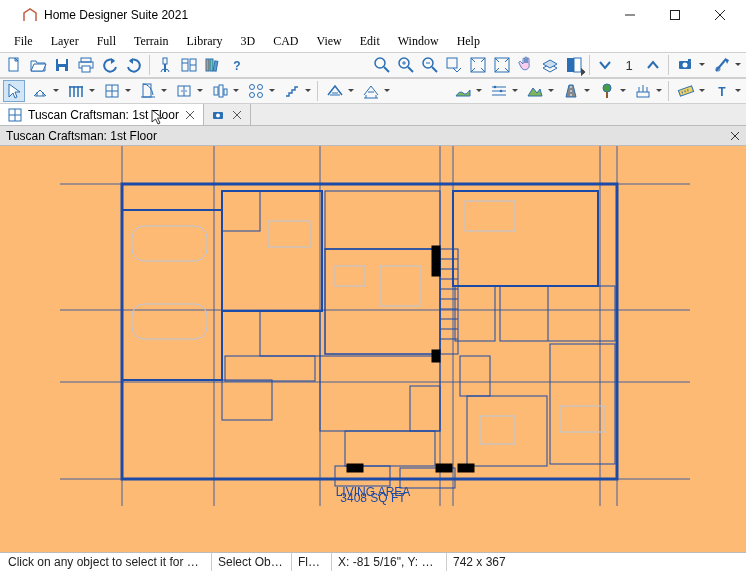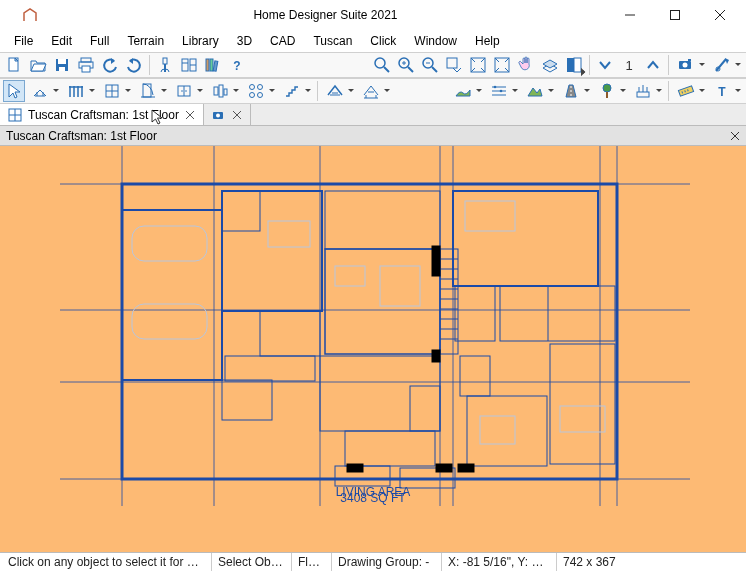--- a/index.html
+++ b/index.html
@@ -1,24 +1,24 @@
 <!DOCTYPE html>
 <html><head>
 <meta charset="utf-8">
 <style>
 * { margin: 0; padding: 0; box-sizing: border-box; font-family: "Segoe UI", Tahoma, sans-serif; font-size: 12px; }
 html, body { width: 746px; height: 578px; background: #fff; overflow: hidden; }
-.title-bar { height: 30px; display: flex; align-items: center; padding: 0 4px 0 22px; text-align: center; }
+.title-bar { height: 30px; display: flex; align-items: center; padding: 0 4px 0 22px; }
 .title-bar .logo { width: 16px; height: 16px; margin-right: 6px; }
 .title-bar .title { flex: 1; font-size: 12px; }
 .win-btns { display: flex; height: 30px; }
 .win-btn { width: 45px; height: 30px; display: flex; align-items: center; justify-content: center; cursor: default; }
 .win-btn svg { width: 12px; height: 12px; }
 .menu-bar { height: 22px; padding: 0 6px; display: flex; align-items: center; gap: 2px; }
-.menu-item { padding: 2px 8px; cursor: default; }
+.menu-item { padding: 2px 8px; cursor: default; font-family: Liberation Serif, serif; }
 .toolbar-row { height: 26px; border-top: 1px solid #d0d0d0; border-bottom: 1px solid #d0d0d0; display: flex; align-items: center; padding: 0 2px; background: #f8f8f8; }
 .tb-btn { position: relative; width: 22px; height: 22px; display: flex; align-items: center; justify-content: center; margin: 0 1px; cursor: default; }
 .tb-btn.mini-drop::after { content: ""; position: absolute; right: 1px; bottom: 1px; border: 3px solid transparent; border-top-color: #444; border-right-color: #444; transform: rotate(45deg); width: 0; height: 0; }
 .tb-btn.drop { width: 34px; padding-right: 8px; }
 .tb-btn.drop::after { content: ""; position: absolute; right: 2px; top: 9px; border: 3px solid transparent; border-top-color: #444; }
 .tb-btn svg { width: 18px; height: 18px; }
 .tb-sep { width: 1px; height: 20px; background: #ccc; margin: 0 3px; }
 .spacer { flex: 1; }
 .tabs { height: 22px; display: flex; align-items: stretch; background: #ececec; border-bottom: 1px solid #bbb; }
 .tab { display: flex; align-items: center; padding: 0 8px; gap: 6px; border-right: 1px solid #bbb; background: #fff; cursor: default; }
@@ -57,28 +57,28 @@
         <svg viewBox="0 0 12 12">
           <line x1="1" y1="1" x2="11" y2="11" stroke="#222" stroke-width="1"></line>
           <line x1="11" y1="1" x2="1" y2="11" stroke="#222" stroke-width="1"></line>
         </svg>
       </div>
   </div>
 </div>
 
 <div class="menu-bar">
   <span class="menu-item">File</span>
-  <span class="menu-item">Edit</span>
+  <span class="menu-item">Layer</span>
   <span class="menu-item">Full</span>
   <span class="menu-item">Terrain</span>
   <span class="menu-item">Library</span>
   <span class="menu-item">3D</span>
   <span class="menu-item">CAD</span>
-  <span class="menu-item">Tuscan</span>
-  <span class="menu-item">Click</span>
+  <span class="menu-item">View</span>
+  <span class="menu-item">Edit</span>
   <span class="menu-item">Window</span>
   <span class="menu-item">Help</span>
 </div>
 
 <div class="toolbar-row">
   <div class="tb-btn">
       <svg viewBox="0 0 18 18">
         <rect x="4" y="2" width="9" height="13" fill="#fff" stroke="#2a6fb5"></rect>
         <path d="M10 2 L13 5 L10 5 Z" fill="#bcd6ef" stroke="#2a6fb5"></path>
       </svg>
@@ -498,16 +498,15 @@
 
   <text x="373" y="350" text-anchor="middle" font-size="5" fill="#1b4aa8">LIVING AREA</text>
   <text x="373" y="356" text-anchor="middle" font-size="5" fill="#1b4aa8">3408 SQ FT</text>
 </svg>
 </div>
 
 <div class="status-bar">
   <div class="status-cell grow" style="max-width:210px">Click on any object to select it for moving…</div>
   <div class="status-cell" style="width:80px">Select Object…</div>
   <div class="status-cell" style="width:40px">Floo…</div>
-  <div class="status-cell" style="width:110px">Drawing Group:  -</div>
   <div class="status-cell" style="width:115px">X: -81 5/16", Y: 74…</div>
   <div class="status-cell last" style="width:65px">742 x 367</div>
 </div>
 
 </body></html>

